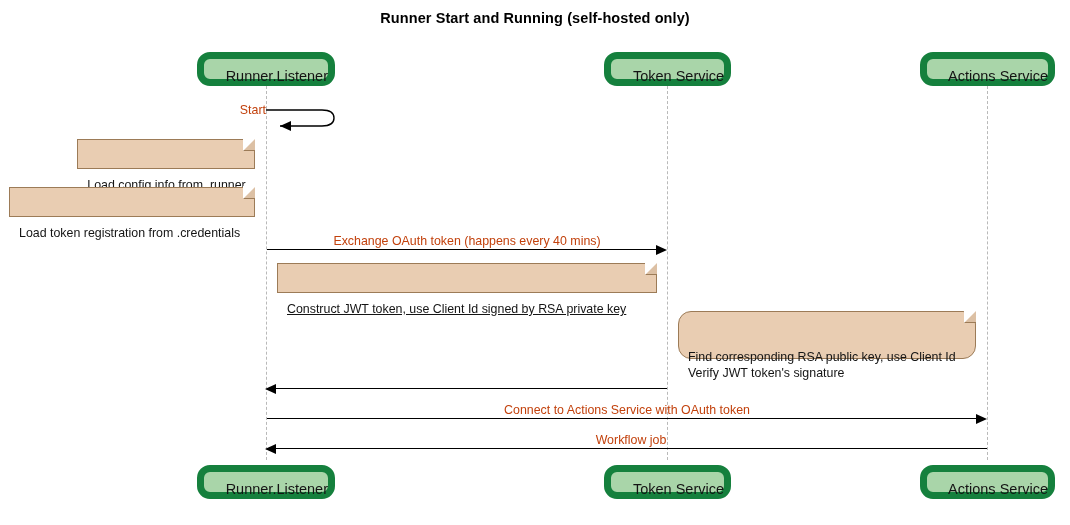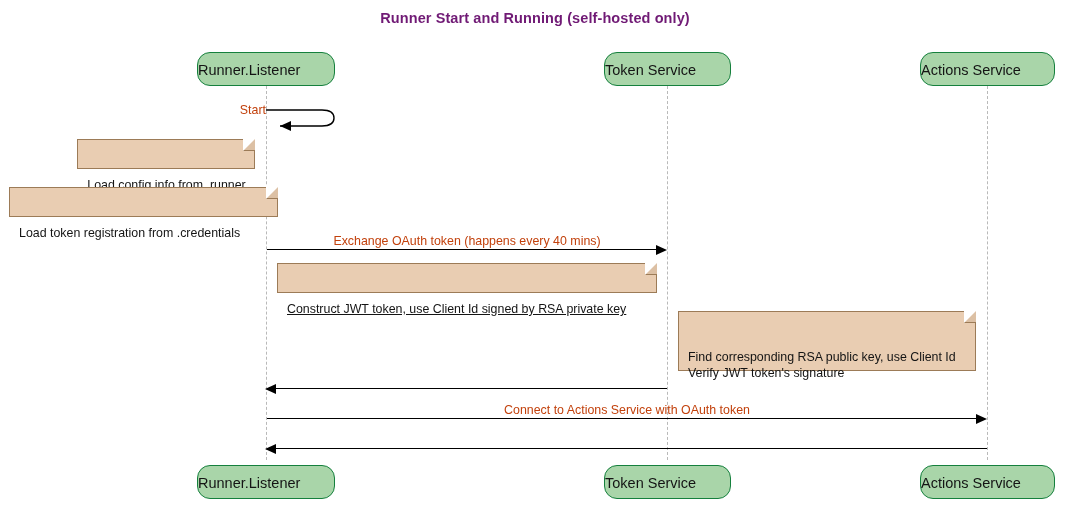--- a/index.html
+++ b/index.html
@@ -24,40 +24,40 @@
     height: 525px;
   }
   .diagram-title {
     position: absolute;
     left: 0;
     top: 10px;
     width: 1070px;
     text-align: center;
     font-size: 14.5px;
     font-weight: bold;
-    color: #701a75;
+    color: #000000;
     letter-spacing: 0.1px;
   }
 
   
   .lifeline {
     position: absolute;
     width: 0;
     border-left: 1px dashed #b9b9b9;
   }
 
   
   .participant {
     position: absolute;
     background: #a9d5a9;
-    border: 1px solid #15803d;
+    border: 7px solid #15803d;
     border-radius: 13px;
     height: 34px;
     line-height: 34px;
-    text-align: left;
+    text-align: right;
     font-size: 14.5px;
     color: #141414;
     white-space: nowrap;
     box-sizing: border-box;
   }
 
   
   .note {
     position: absolute;
     background: #e9cdb2;
@@ -150,47 +150,48 @@
       <path d="M2 6 L58 6 Q70 6 70 14 Q70 22 58 22 L16 22" fill="none" stroke="#000000" stroke-width="1.4"></path>
       <polygon points="16,22 27,17 27,27" fill="#000000"></polygon>
     </svg>
   </div>
 
   <div class="note" style="left:77px; top:139px; width:178px; height:30px;text-align:center;">
     <span class="dogear"></span>
     <span>Load config info from .runner</span>
   </div>
 
-  <div class="note" style="left:9px; top:187px; width:269px; height:30px;">
+  <div class="note" style="left:9px; top:187px; width:246px; height:30px;">
     <span class="dogear"></span>
     <span>Load token registration from .credentials</span>
   </div>
 
   <div class="msg-label" style="left:267px; top:234px; width:400px;">Exchange OAuth token (happens every 40 mins)</div>
   <div class="msg-line" style="left:267px; top:249px; width:392px;"></div>
   <div class="arrow-head right" style="left:656px; top:244.5px;"></div>
 
   <div class="note" style="left:277px; top:263px; width:380px; height:30px;text-decoration:underline;">
     <span class="dogear"></span>
     <span>Construct JWT token, use Client Id signed by RSA private key</span>
   </div>
 
-  <div class="note" style="left:678px; top:311px; width:298px; height:60px;">
+  <div class="note" style="left:678px; top:311px; width:298px; height:48px;border-radius:13px;">
     <span class="dogear"></span>
     <span>Find corresponding RSA public key, use Client Id
 Verify JWT token's signature</span>
   </div>
 
   <div class="msg-line" style="left:275px; top:388px; width:392px;"></div>
   <div class="arrow-head left" style="left:265px; top:383.5px;"></div>
 
   <div class="msg-label" style="left:267px; top:403px; width:720px;">Connect to Actions Service with OAuth token</div>
   <div class="msg-line" style="left:267px; top:418px; width:712px;"></div>
   <div class="arrow-head right" style="left:976px; top:413.5px;"></div>
 
+  <div class="msg-label" style="left:275px; top:433px; width:712px;">Workflow job</div>
   <div class="msg-line" style="left:275px; top:448px; width:712px;"></div>
   <div class="arrow-head left" style="left:265px; top:443.5px;"></div>
 
   <div class="participant" style="left:197px; top:465px; width:138px;">Runner.Listener</div>
 
   <div class="participant" style="left:604px; top:465px; width:127px;">Token Service</div>
 
   <div class="participant" style="left:920px; top:465px; width:135px;">Actions Service</div>
 
 </div>

